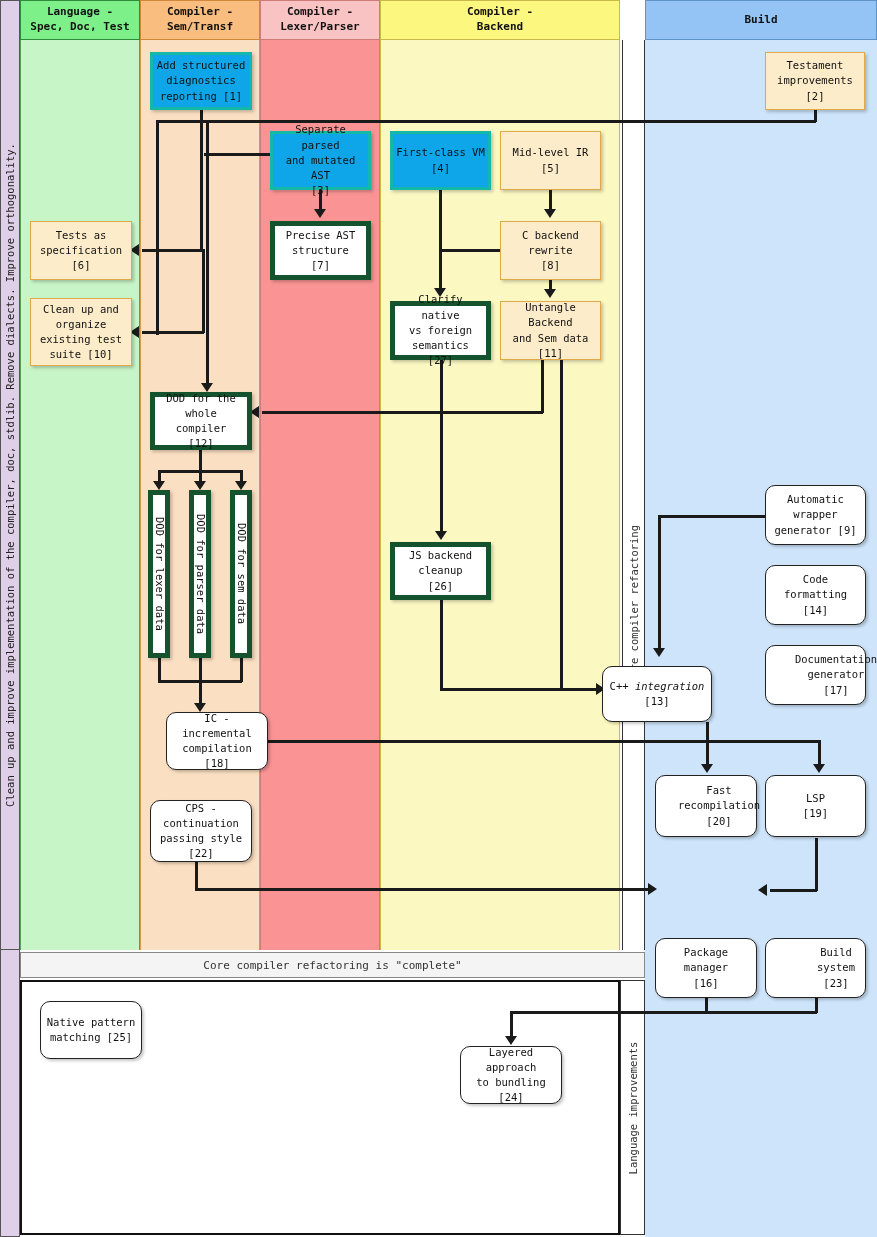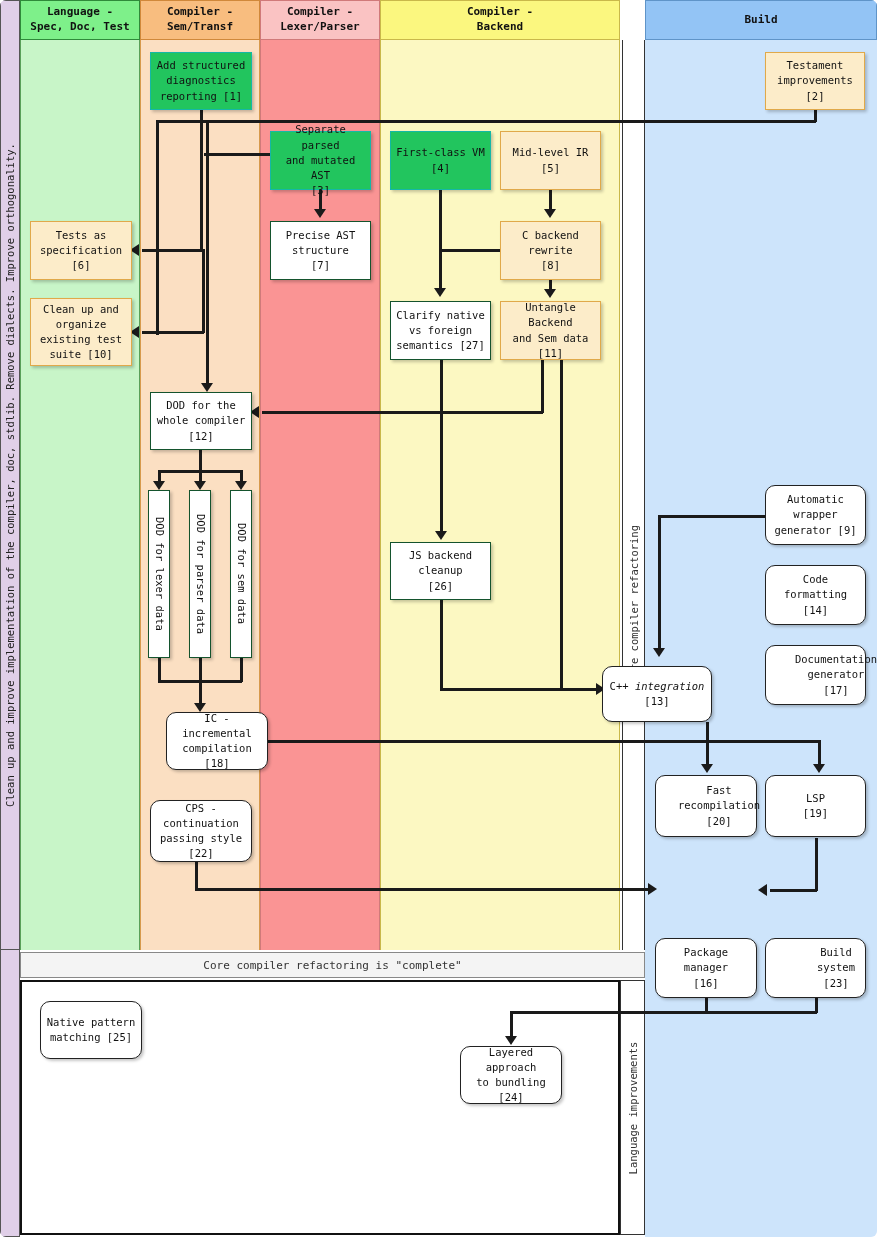--- a/index.html
+++ b/index.html
@@ -1,38 +1,38 @@
 <!DOCTYPE html>
 <html><head>
 <meta charset="utf-8">
 <style>
   html,body{margin:0;padding:0;background:#ffffff;}
   body{width:877px;height:1237px;font-family:"DejaVu Sans Mono","Liberation Mono",monospace;}
-  #root{position:relative;width:877px;height:1237px;overflow:hidden;background:#fff;border-radius:6px;}
+  #root{position:relative;width:877px;height:1237px;overflow:hidden;background:#fff;}
 
   
   .leftband{position:absolute;left:0;top:0;width:20px;height:950px;background:#e0cfe8;border:1px solid #555;box-sizing:border-box;}
   .leftband .vtxt{position:absolute;left:50%;top:50%;transform:translate(-50%,-50%) rotate(-90deg);
      white-space:nowrap;font-size:10.5px;color:#222;}
 
   .leftband2{position:absolute;left:0;top:950px;width:20px;height:287px;background:#e0cfe8;border:1px solid #555;border-top:none;box-sizing:border-box;}
 
   
   .hdr{position:absolute;box-sizing:border-box;border:1px solid #777;
        display:flex;align-items:center;justify-content:center;text-align:center;
        font-size:11px;font-weight:bold;color:#111;line-height:1.35;}
   
   .col{position:absolute;box-sizing:border-box;border-left:1px solid #b9a24a;border-right:1px solid #b9a24a;}
 
   
   .node{position:absolute;box-sizing:border-box;display:flex;align-items:center;justify-content:center;
         text-align:center;font-size:10.5px;line-height:1.45;color:#111;
         box-shadow:2px 2px 3px rgba(0,0,0,0.22);z-index:6;padding:2px 3px;}
-  .node.rect{border:1px solid #14532d;background:#fff;}
-  .node.green{border:1px solid #14b8a6;background:#22c55e;}
+  .node.rect{border:5px solid #14532d;background:#fff;}
+  .node.green{border:3px solid #14b8a6;background:#0ea5e9;}
   .node.cream{border:1px solid #e0a94a;background:#fcecc9;}
   .node.round{border:1px solid #222;background:#fff;border-radius:10px;}
   .node.vert{writing-mode:vertical-rl;text-orientation:mixed;}
   .node .it{font-style:italic;}
 
   
   .ln{position:absolute;background:#1a1a1a;z-index:3;}
   .lnh{height:2.5px;}
   .lnv{width:2.5px;}
   .ar{position:absolute;width:0;height:0;z-index:4;}

